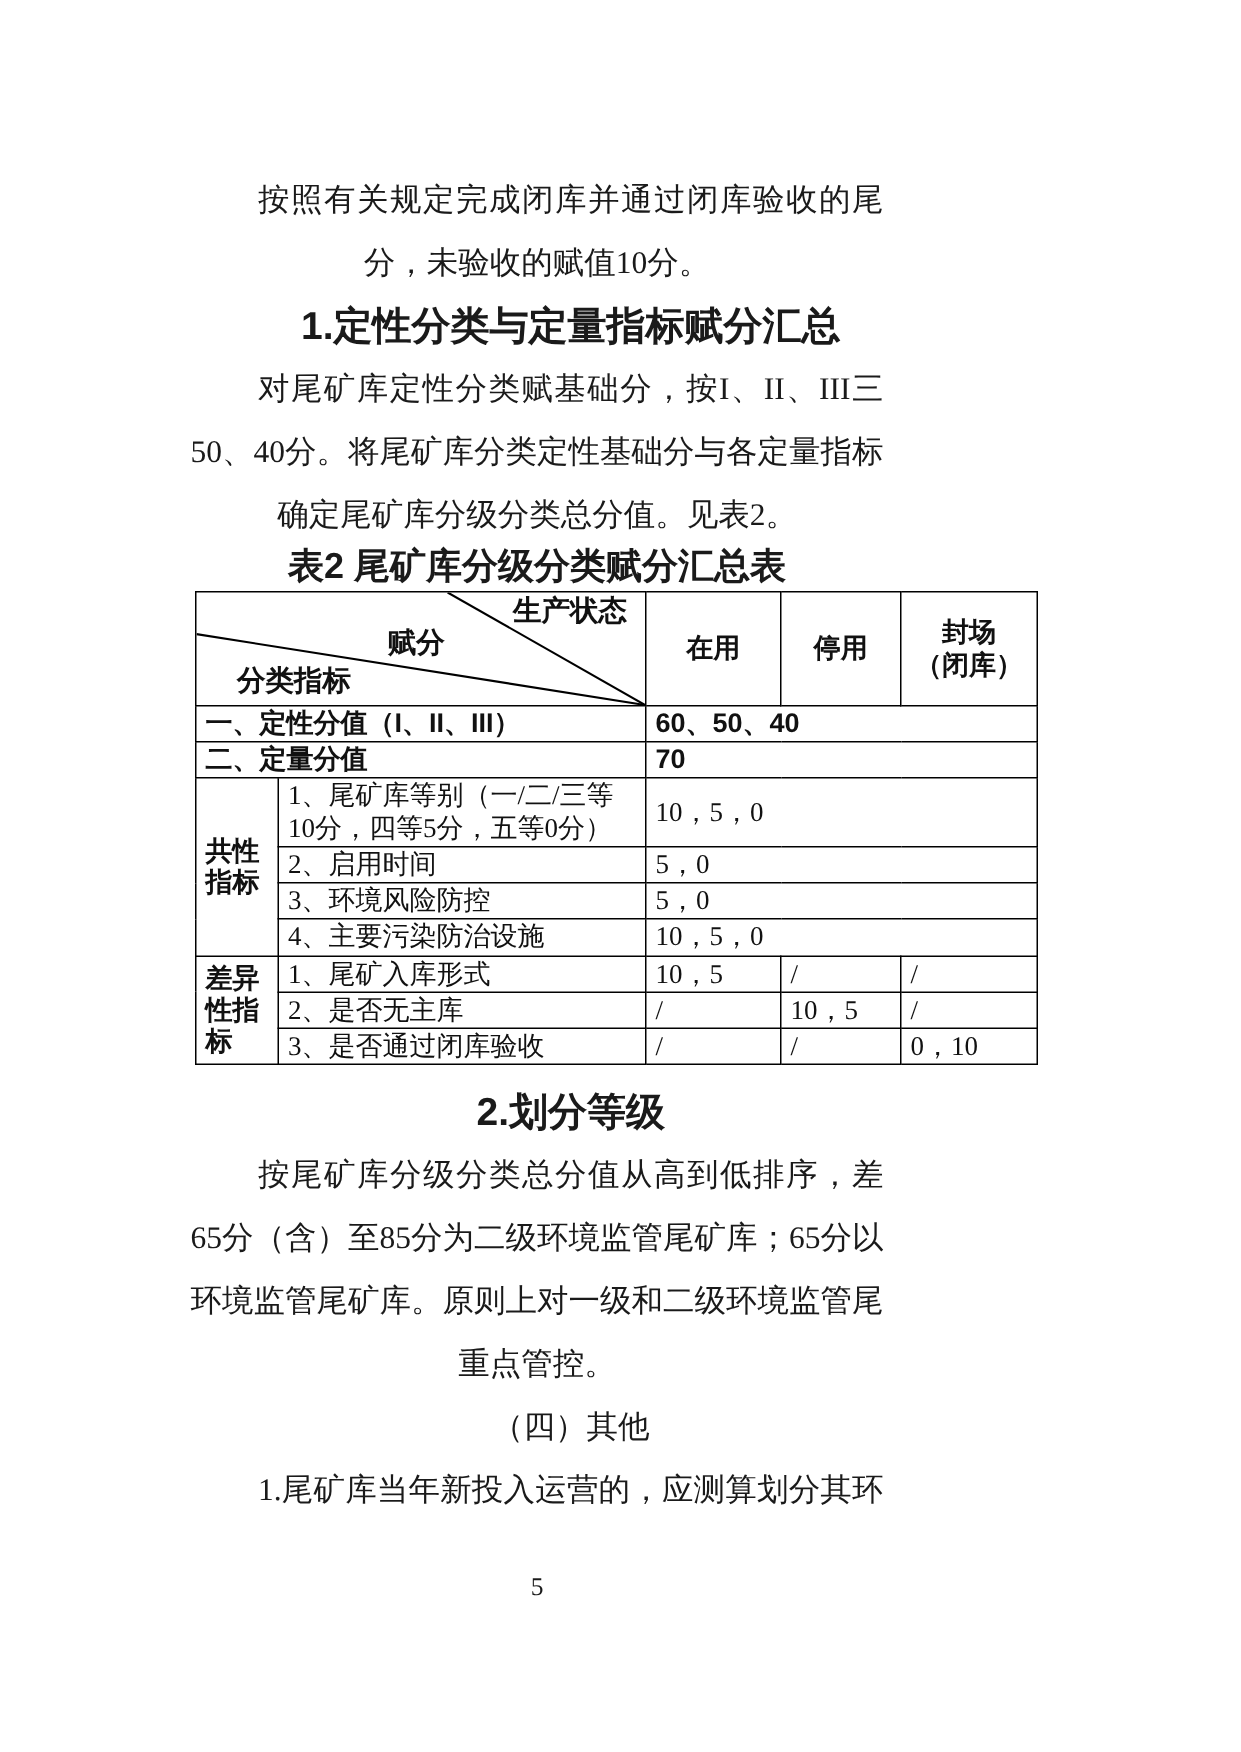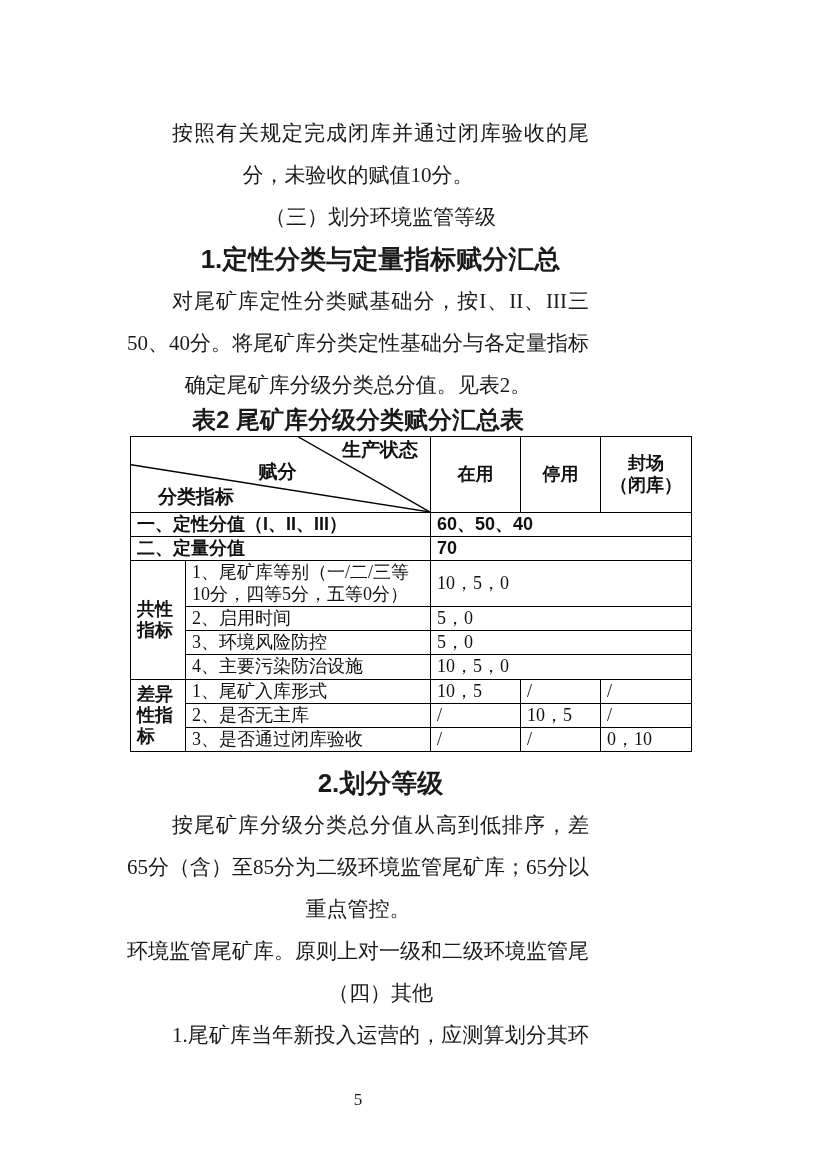--- a/index.html
+++ b/index.html
@@ -95,21 +95,20 @@
 </head>
 <body>
 
 <div class="page">
 
   <div class="para">
     <div class="line jline indent">按照有关规定完成闭库并通过闭库验收的尾矿库赋值0</div>
     <div class="line">分，未验收的赋值10分。</div>
   </div>
 
-  <div class="line indent">（三）划分环境监管等级</div>
 
   <div class="line indent h">1.定性分类与定量指标赋分汇总</div>
 
   <div class="para">
     <div class="line jline indent">对尾矿库定性分类赋基础分，按I、II、III三类分别赋60、</div>
     <div class="line jline">50、40分。将尾矿库分类定性基础分与各定量指标赋分汇总，</div>
     <div class="line">确定尾矿库分级分类总分值。见表2。</div>
   </div>
 
   <div class="caption">表2 尾矿库分级分类赋分汇总表</div>
@@ -185,22 +184,22 @@
       <td>0，10</td>
     </tr>
   </tbody>
     </table>
 
   <div class="line indent h h2gap">2.划分等级</div>
 
   <div class="para">
     <div class="line jline indent">按尾矿库分级分类总分值从高到低排序，差异性指标</div>
     <div class="line jline">65分（含）至85分为二级环境监管尾矿库；65分以下为三级</div>
+    <div class="line jline">环境监管尾矿库。原则上对一级和二级环境监管尾矿库实施</div>
     <div class="line">重点管控。</div>
-    <div class="line jline">环境监管尾矿库。原则上对一级和二级环境监管尾矿库实施</div>
   </div>
 
   <div class="line indent">（四）其他</div>
 
   <div class="para">
     <div class="line jline indent">1.尾矿库当年新投入运营的，应测算划分其环境监管等</div>
   </div>
 
   <div class="pagenum">5</div>
 

